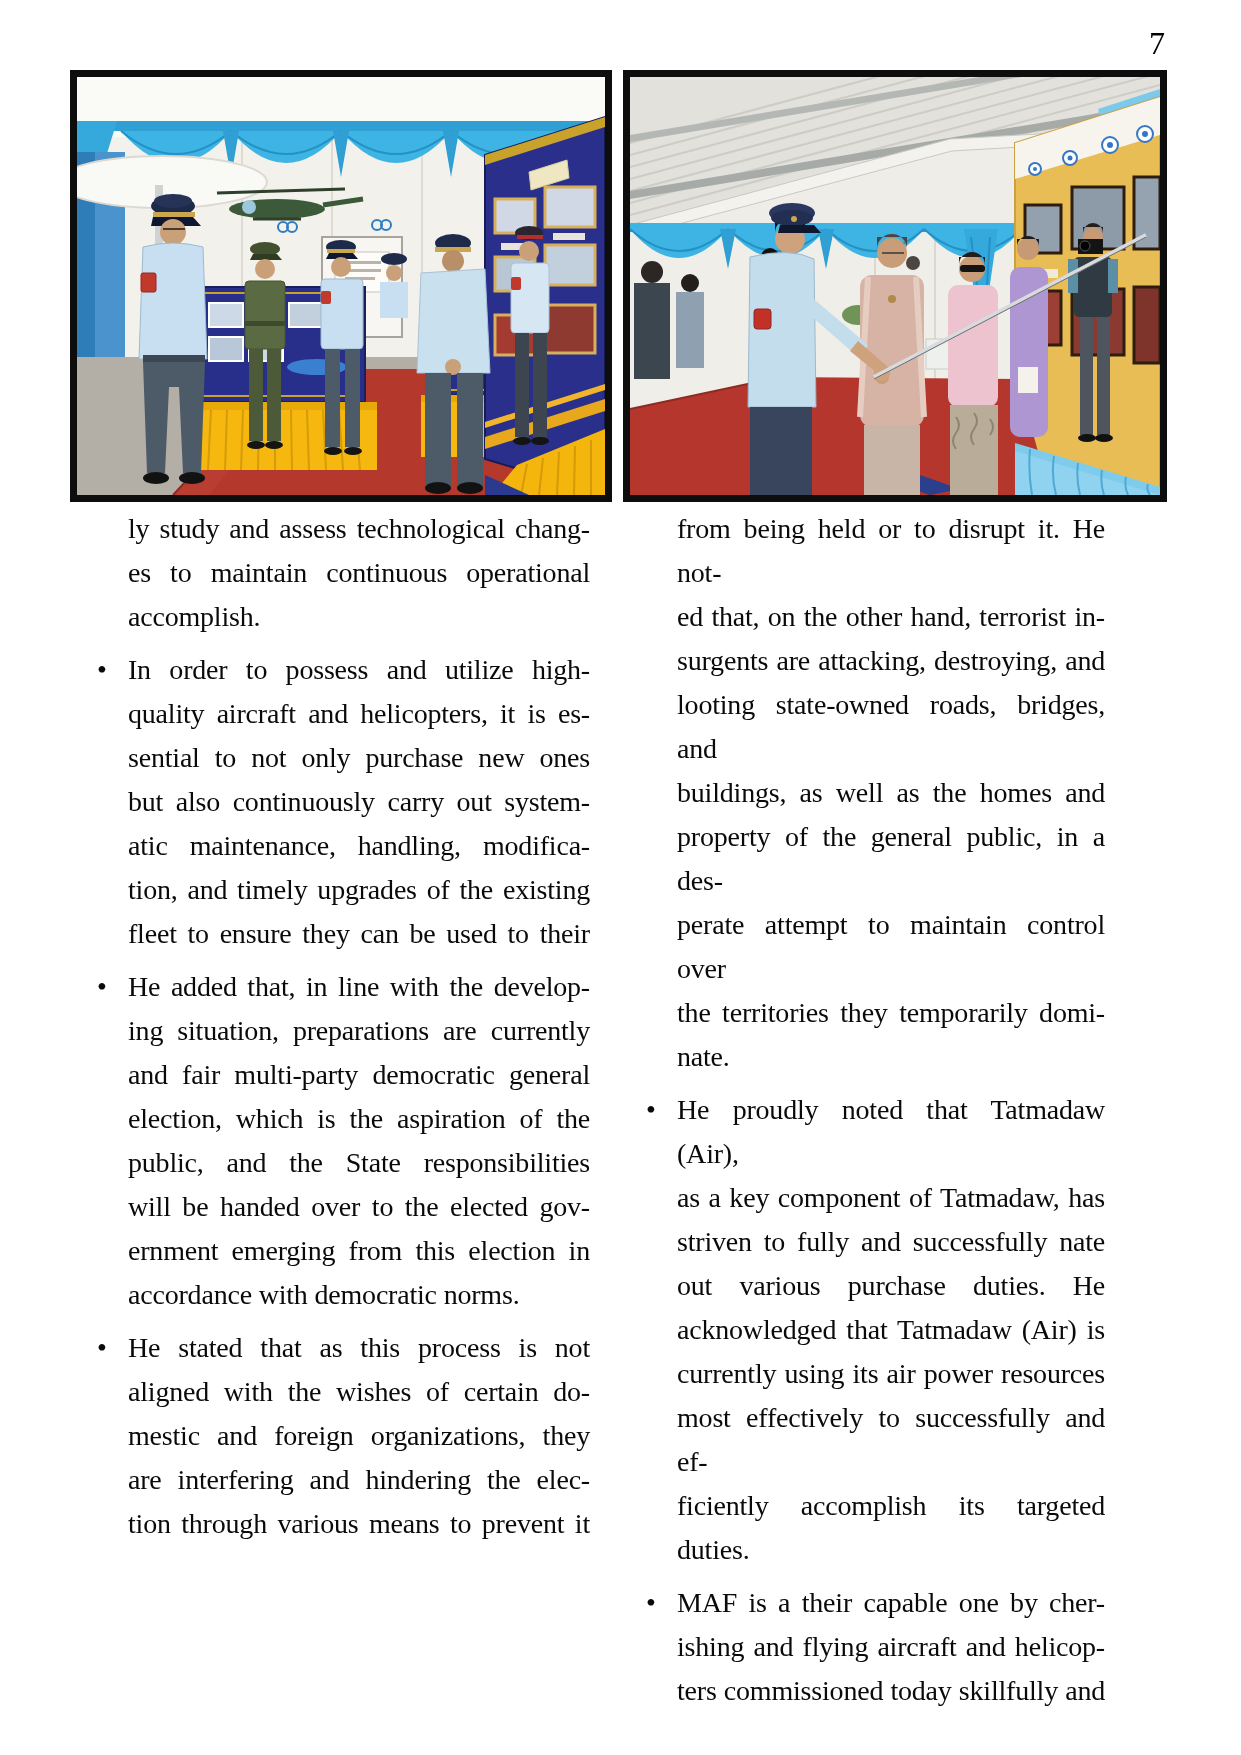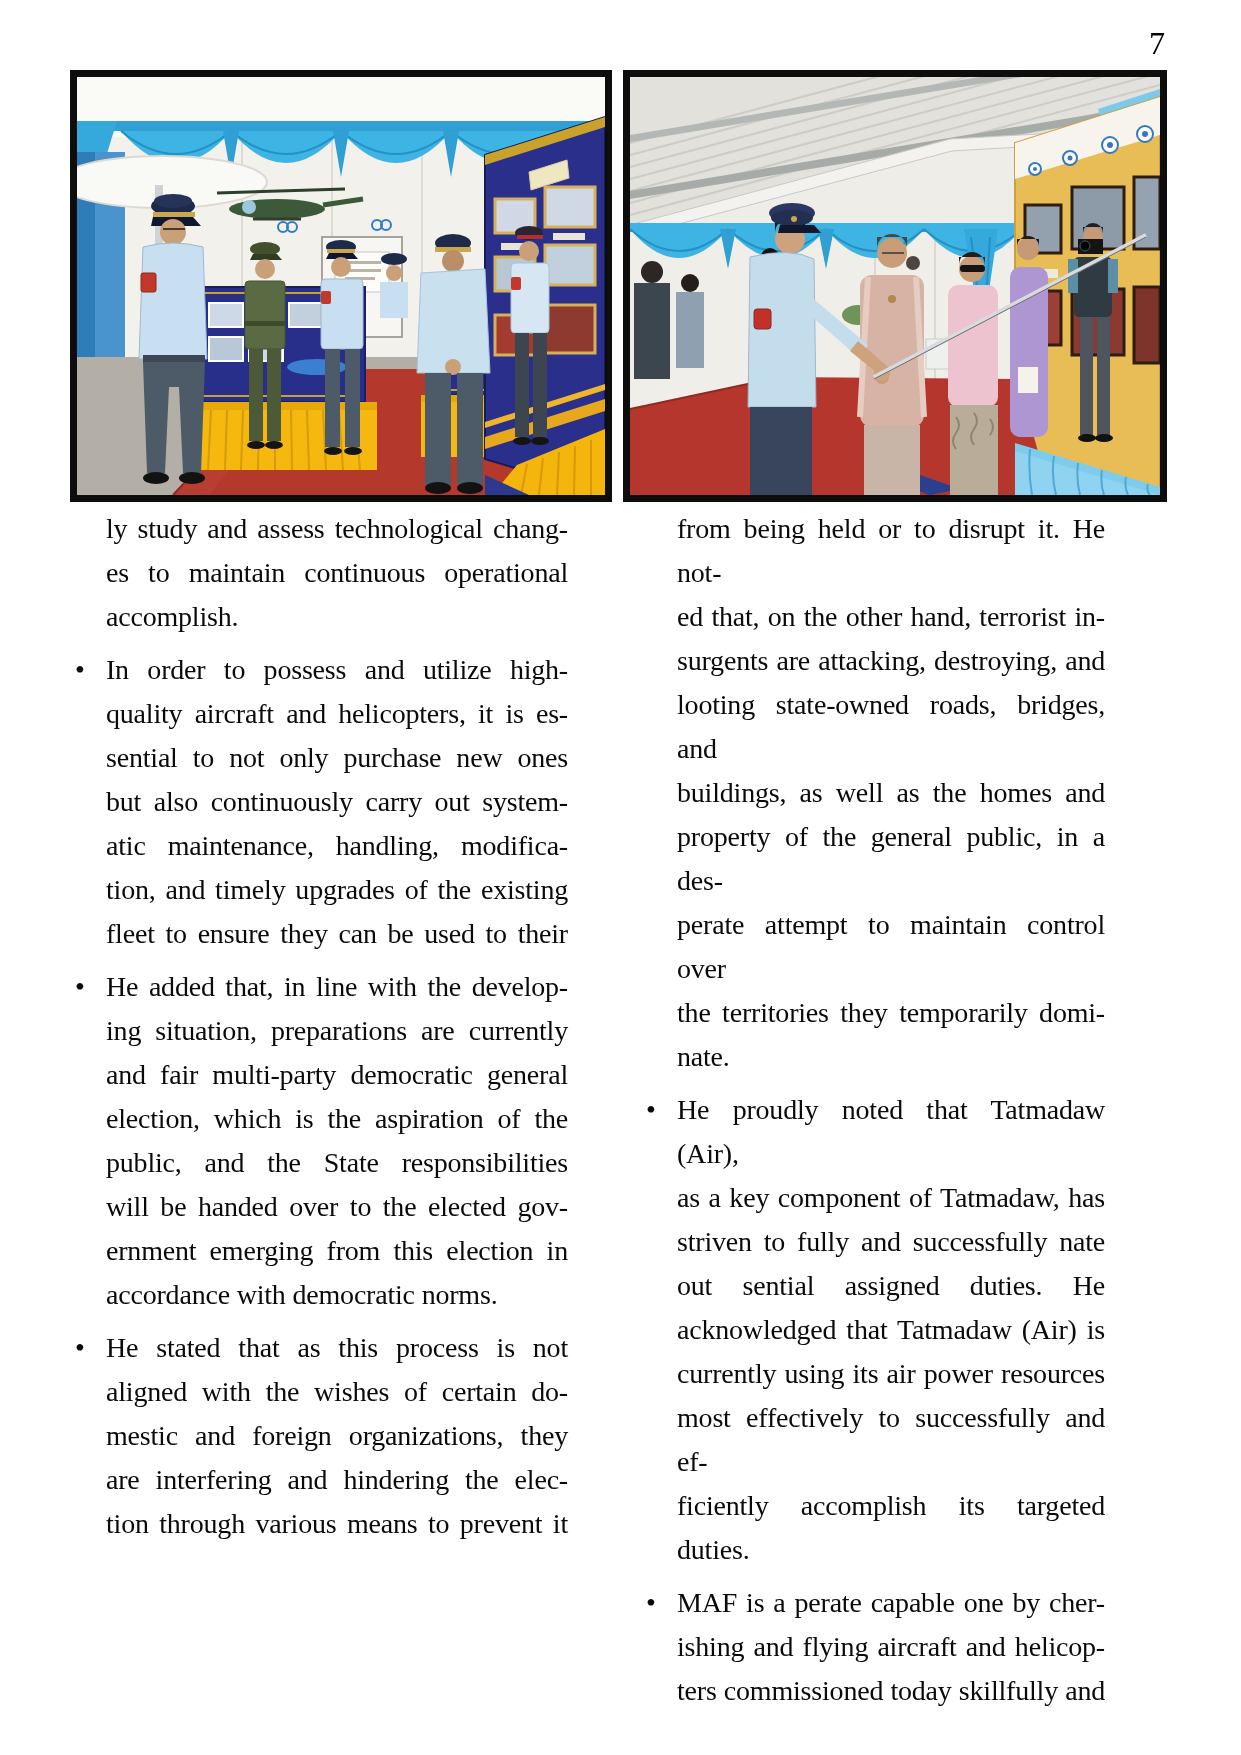--- a/index.html
+++ b/index.html
@@ -17,21 +17,21 @@
     position:absolute; top:70px;
     border:7px solid #0d0d0d; background:#fff; overflow:hidden;
   }
   .photo.left  { left:70px;  width:528px; height:418px; }
   .photo.right { left:623px; width:530px; height:418px; }
   .photo svg { display:block; }
   .col {
     position:absolute; top:507px;
     font-size:28px; line-height:44px; letter-spacing:-0.2px; color:#0a0a0a;
   }
-  .col.leftcol  { left:106px; width:462px; }
+  .col.leftcol  { left:128px; width:462px; }
   .col.rightcol { left:677px; width:428px; }
   .para { position:relative; margin:0 0 9px 0; }
   .bullet {
     position:absolute; left:-31px; top:0;
     font-size:28px; line-height:44px;
   }
   .line { text-align:justify; text-align-last:justify; }
   .line.lastline { text-align-last:left; }
 </style>
 </head>
@@ -470,25 +470,25 @@
       <div class="line">property of the general public, in a des-</div>
       <div class="line">perate attempt to maintain control over</div>
       <div class="line">the territories they temporarily domi-</div>
       <div class="line lastline">nate.</div>
     </div>
     <div class="para">
       <span class="bullet">•</span>
       <div class="line">He proudly noted that Tatmadaw (Air),</div>
       <div class="line">as a key component of Tatmadaw, has</div>
       <div class="line">striven to fully and successfully nate</div>
-      <div class="line">out sential assigned duties. He</div>
+      <div class="line">out various purchase duties. He</div>
       <div class="line">acknowledged that Tatmadaw (Air) is</div>
       <div class="line">currently using its air power resources</div>
       <div class="line">most effectively to successfully and ef-</div>
       <div class="line lastline">ficiently accomplish its targeted duties.</div>
     </div>
     <div class="para">
       <span class="bullet">•</span>
-      <div class="line">MAF is a perate capable one by cher-</div>
+      <div class="line">MAF is a their capable one by cher-</div>
       <div class="line">ishing and flying aircraft and helicop-</div>
       <div class="line">ters commissioned today skillfully and</div>
     </div>
   </div>
 
 </body></html>

